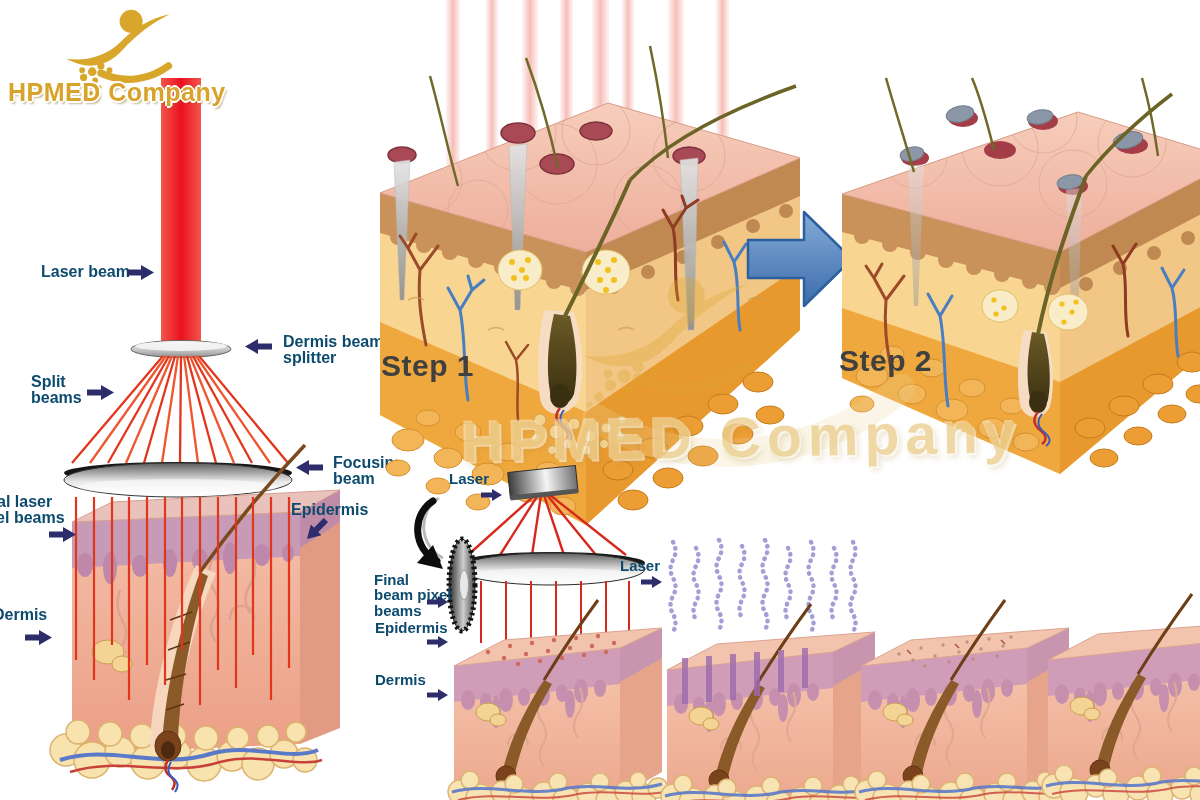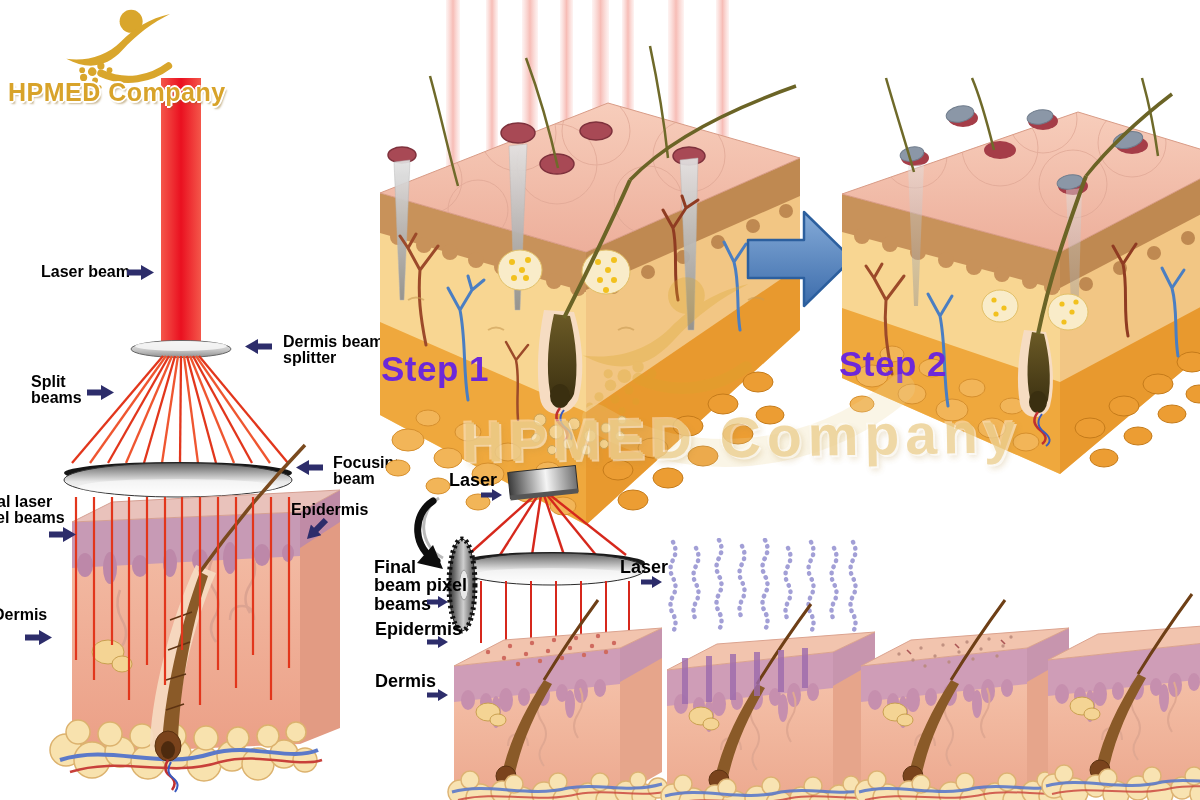--- a/index.html
+++ b/index.html
@@ -1,29 +1,29 @@
 <!DOCTYPE html>
 <html><head>
 <meta charset="utf-8">
 <style>
   *{margin:0;padding:0;box-sizing:border-box}
   html,body{background:#fff}
   #canvas{position:relative;width:1200px;height:800px;background:#ffffff;overflow:hidden;
           font-family:"Liberation Sans",sans-serif}
   .abs{position:absolute}
   svg{display:block}
-  .label{position:absolute;color:#000000;font-weight:bold;font-size:16px;line-height:1.02;white-space:nowrap}
+  .label{position:absolute;color:#0c4a6e;font-weight:bold;font-size:16px;line-height:1.02;white-space:nowrap}
   .label span{display:block}
-  .lbl-sm{font-size:18px}
+  .lbl-sm{font-size:15px}
   .clip{overflow:hidden}
   .arr{position:absolute;width:27px;height:15px}
   .arr-sm{position:absolute;width:21px;height:12px}
   .flip{transform:scaleX(-1)}
   .dl{transform:rotate(135deg)}
-  .step-label{position:absolute;font-size:35px;font-weight:bold;color:#6d28d9;letter-spacing:.5px}
+  .step-label{position:absolute;font-size:30px;font-weight:bold;color:#404040;letter-spacing:.5px}
   .brand-text{position:absolute;left:8px;top:78px;font-size:25px;font-weight:800;letter-spacing:.5px;
     color:#d8a32a;
     text-shadow:-2px 0 #fff,2px 0 #fff,0 -2px #fff,0 2px #fff,-1px -1px #fff,1px 1px #fff,2px 3px 2px rgba(140,100,20,.45)}
   .wm-text{position:absolute;left:462px;top:404px;font-size:57px;font-weight:800;letter-spacing:6px;
     color:#eccf90;opacity:.8;transform:rotate(-1deg);
     text-shadow:2px 2px 0 rgba(255,255,255,.65),-2px -2px 0 rgba(255,255,255,.5),3px 4px 6px rgba(180,140,60,.35)}
 </style>
 </head>
 <body>
 
@@ -706,21 +706,21 @@
 
     <div class="label lbl-sm" style="left:449px;top:471px">
       <span>Laser</span>
     </div>
     <span class="arr-sm" style="left:481px;top:489px">
       <svg width="21" height="12" viewBox="0 0 21 12">
           <path d="M0,3.5 H11 V0 L21,6 11,12 V8.5 H0 Z" fill="#2d2d6b"></path>
         </svg>
       </span>
 
-    <div class="label lbl-sm" style="left:374px;top:558px">
+    <div class="label lbl-sm" style="left:374px;top:572px">
       <span>Final</span>
       <span>beam pixel</span>
       <span>beams</span>
     </div>
     <span class="arr-sm" style="left:427px;top:596px">
       <svg width="21" height="12" viewBox="0 0 21 12">
           <path d="M0,3.5 H11 V0 L21,6 11,12 V8.5 H0 Z" fill="#2d2d6b"></path>
         </svg>
       </span>
 

